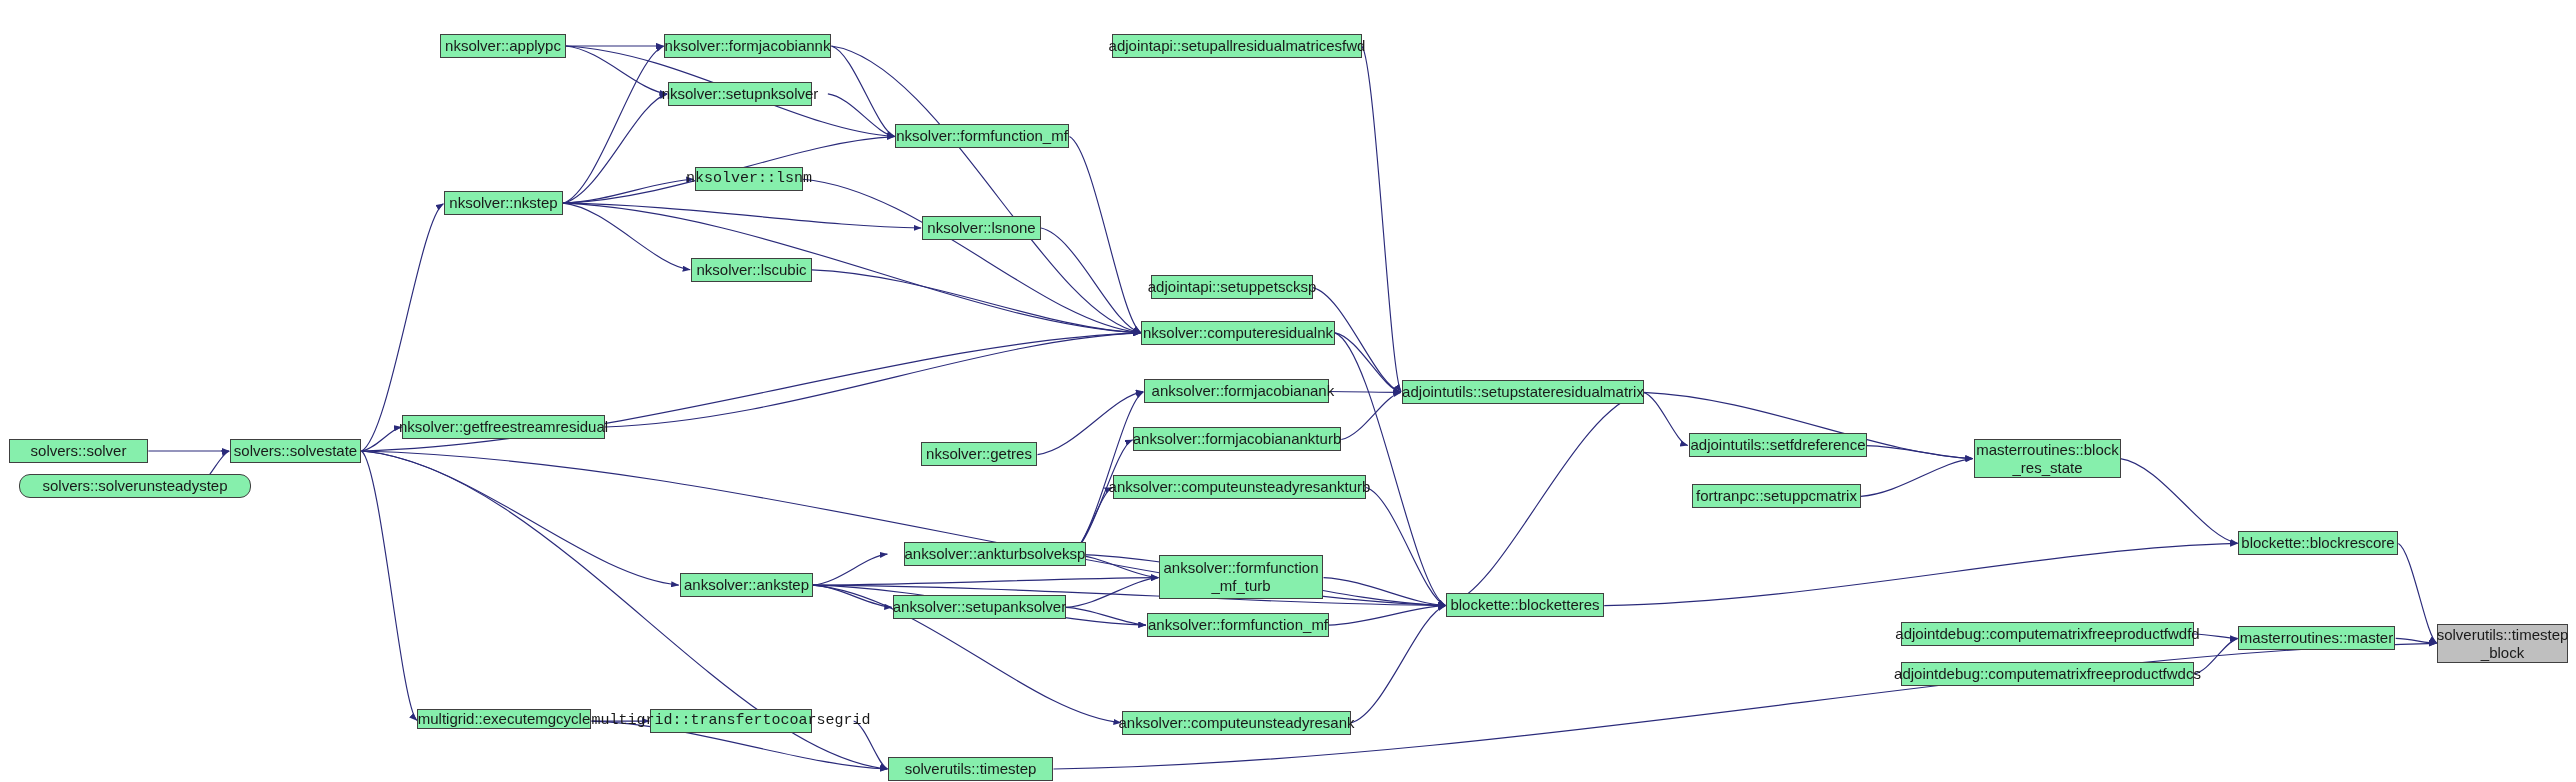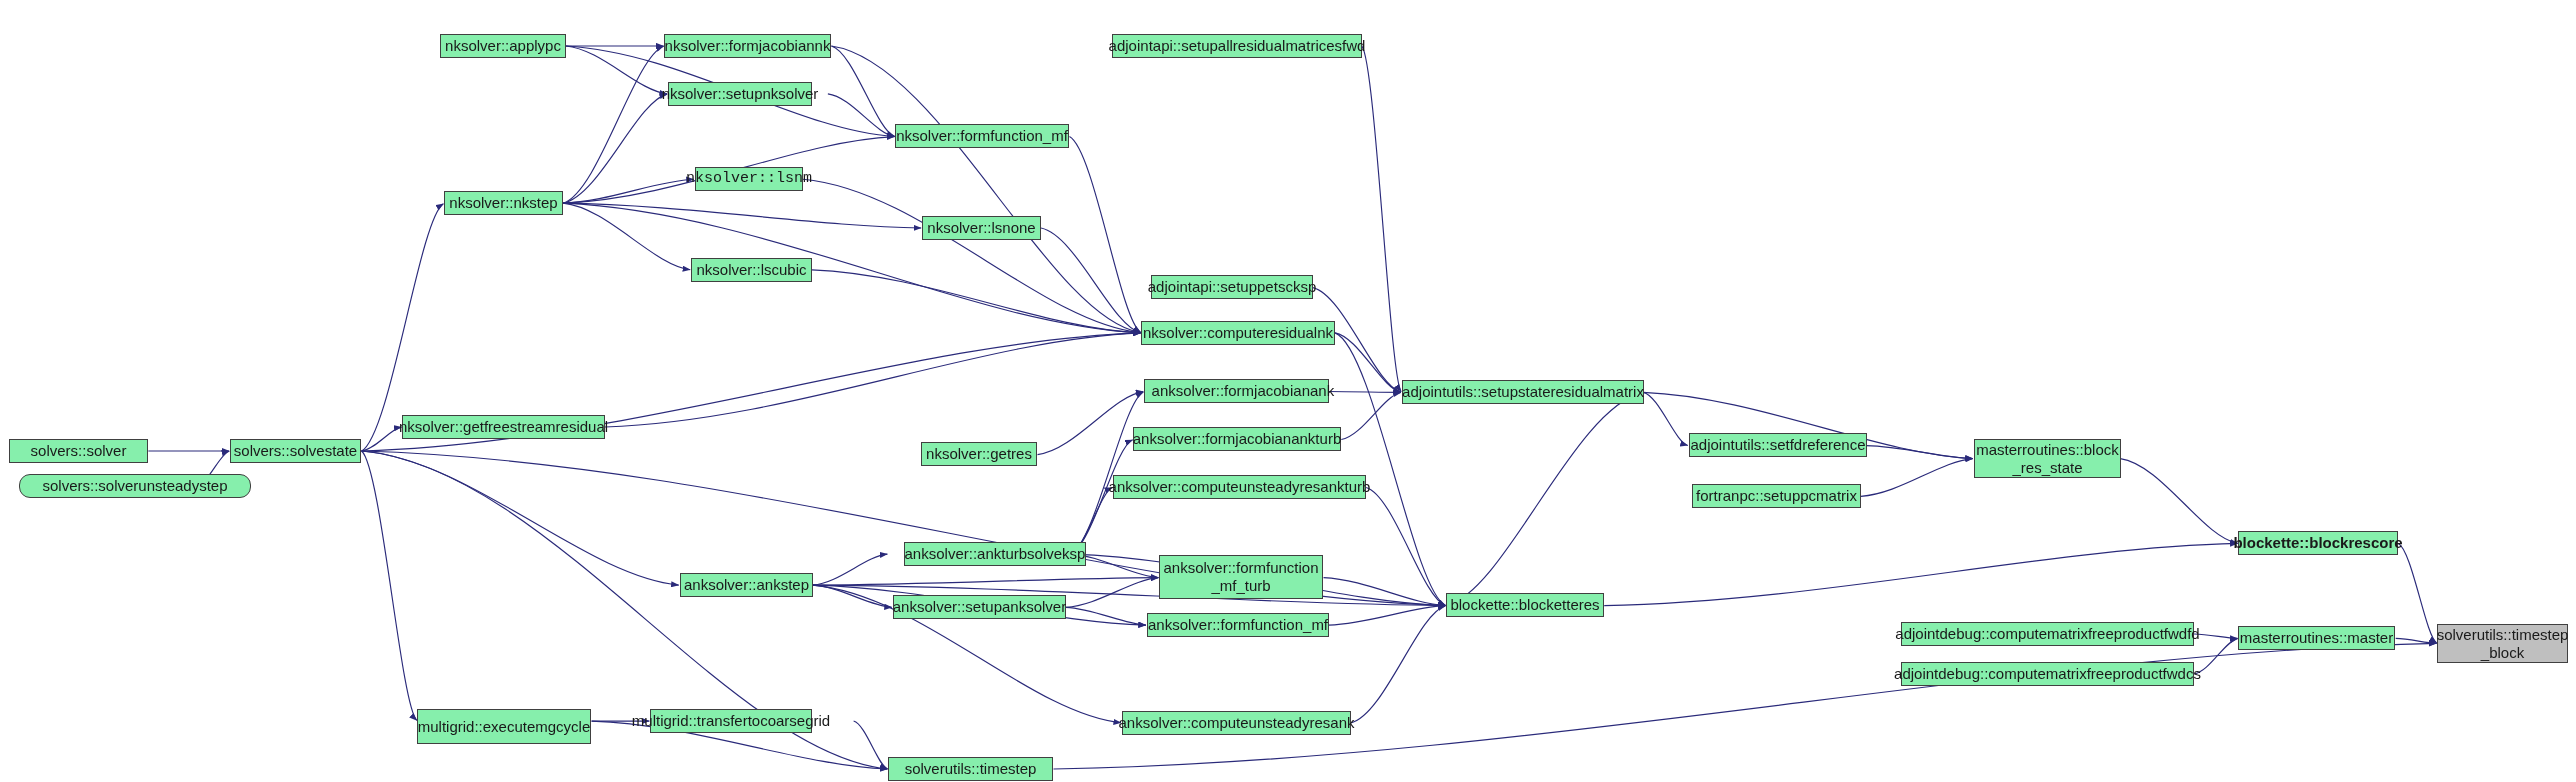--- a/index.html
+++ b/index.html
@@ -131,29 +131,29 @@
     <div class="node" style="left: 1133px; top: 427px; width: 208px; height: 24px;">anksolver::formjacobianankturb</div>
     <div class="node" style="left: 921px; top: 442px; width: 116px; height: 24px;">nksolver::getres</div>
     <div class="node" style="left: 1113px; top: 475px; width: 253px; height: 24px;">anksolver::computeunsteadyresankturb</div>
     <div class="node" style="left: 904px; top: 542px; width: 182px; height: 24px; text-align: center;">anksolver::ankturbsolveksp</div>
     <div class="node" style="left: 680px; top: 573px; width: 133px; height: 24px;">anksolver::ankstep</div>
     <div class="node" style="left: 893px; top: 595px; width: 173px; height: 24px;">anksolver::setupanksolver</div>
     <div class="node twoline" style="left: 1159px; top: 555px; width: 164px; height: 44px;">anksolver::formfunction
 _mf_turb</div>
     <div class="node" style="left: 1147px; top: 613px; width: 182px; height: 24px;">anksolver::formfunction_mf</div>
     <div class="node" style="left: 1122px; top: 711px; width: 229px; height: 24px;">anksolver::computeunsteadyresank</div>
-    <div class="node" style="left: 417px; top: 709px; width: 174px; height: 35px;">multigrid::executemgcycle</div>
-    <div class="node" style="left: 650px; top: 709px; width: 162px; height: 24px;">multigrid::transfertocoarsegrid</div>
+    <div class="node" style="left: 417px; top: 709px; width: 174px; height: 20px;">multigrid::executemgcycle</div>
+    <div class="node" style="left: 650px; top: 709px; width: 162px; height: 24px; font-family: Liberation Mono, monospace;">multigrid::transfertocoarsegrid</div>
     <div class="node" style="left: 888px; top: 757px; width: 165px; height: 24px;">solverutils::timestep</div>
     <div class="node" style="left: 1402px; top: 380px; width: 242px; height: 24px;">adjointutils::setupstateresidualmatrix</div>
     <div class="node" style="left: 1689px; top: 433px; width: 178px; height: 24px;">adjointutils::setfdreference</div>
     <div class="node" style="left: 1692px; top: 484px; width: 169px; height: 24px;">fortranpc::setuppcmatrix</div>
     <div class="node" style="left: 1446px; top: 593px; width: 158px; height: 24px;">blockette::blocketteres</div>
     <div class="node twoline" style="left: 1974px; top: 439px; width: 147px; height: 39px;">masterroutines::block
 _res_state</div>
-    <div class="node" style="left: 2238px; top: 531px; width: 160px; height: 24px; font-weight: bold;">blockette::blockrescore</div>
+    <div class="node" style="left: 2238px; top: 531px; width: 160px; height: 24px;">blockette::blockrescore</div>
     <div class="node" style="left: 1901px; top: 622px; width: 293px; height: 24px;">adjointdebug::computematrixfreeproductfwdfd</div>
     <div class="node" style="left: 1901px; top: 662px; width: 293px; height: 24px;">adjointdebug::computematrixfreeproductfwdcs</div>
     <div class="node" style="left: 2238px; top: 626px; width: 157px; height: 24px;">masterroutines::master</div>
     <div class="node highlight twoline" style="left: 2437px; top: 624px; width: 131px; height: 39px;">solverutils::timestep
 _block</div>
   </div>
 
 
 </body></html>

